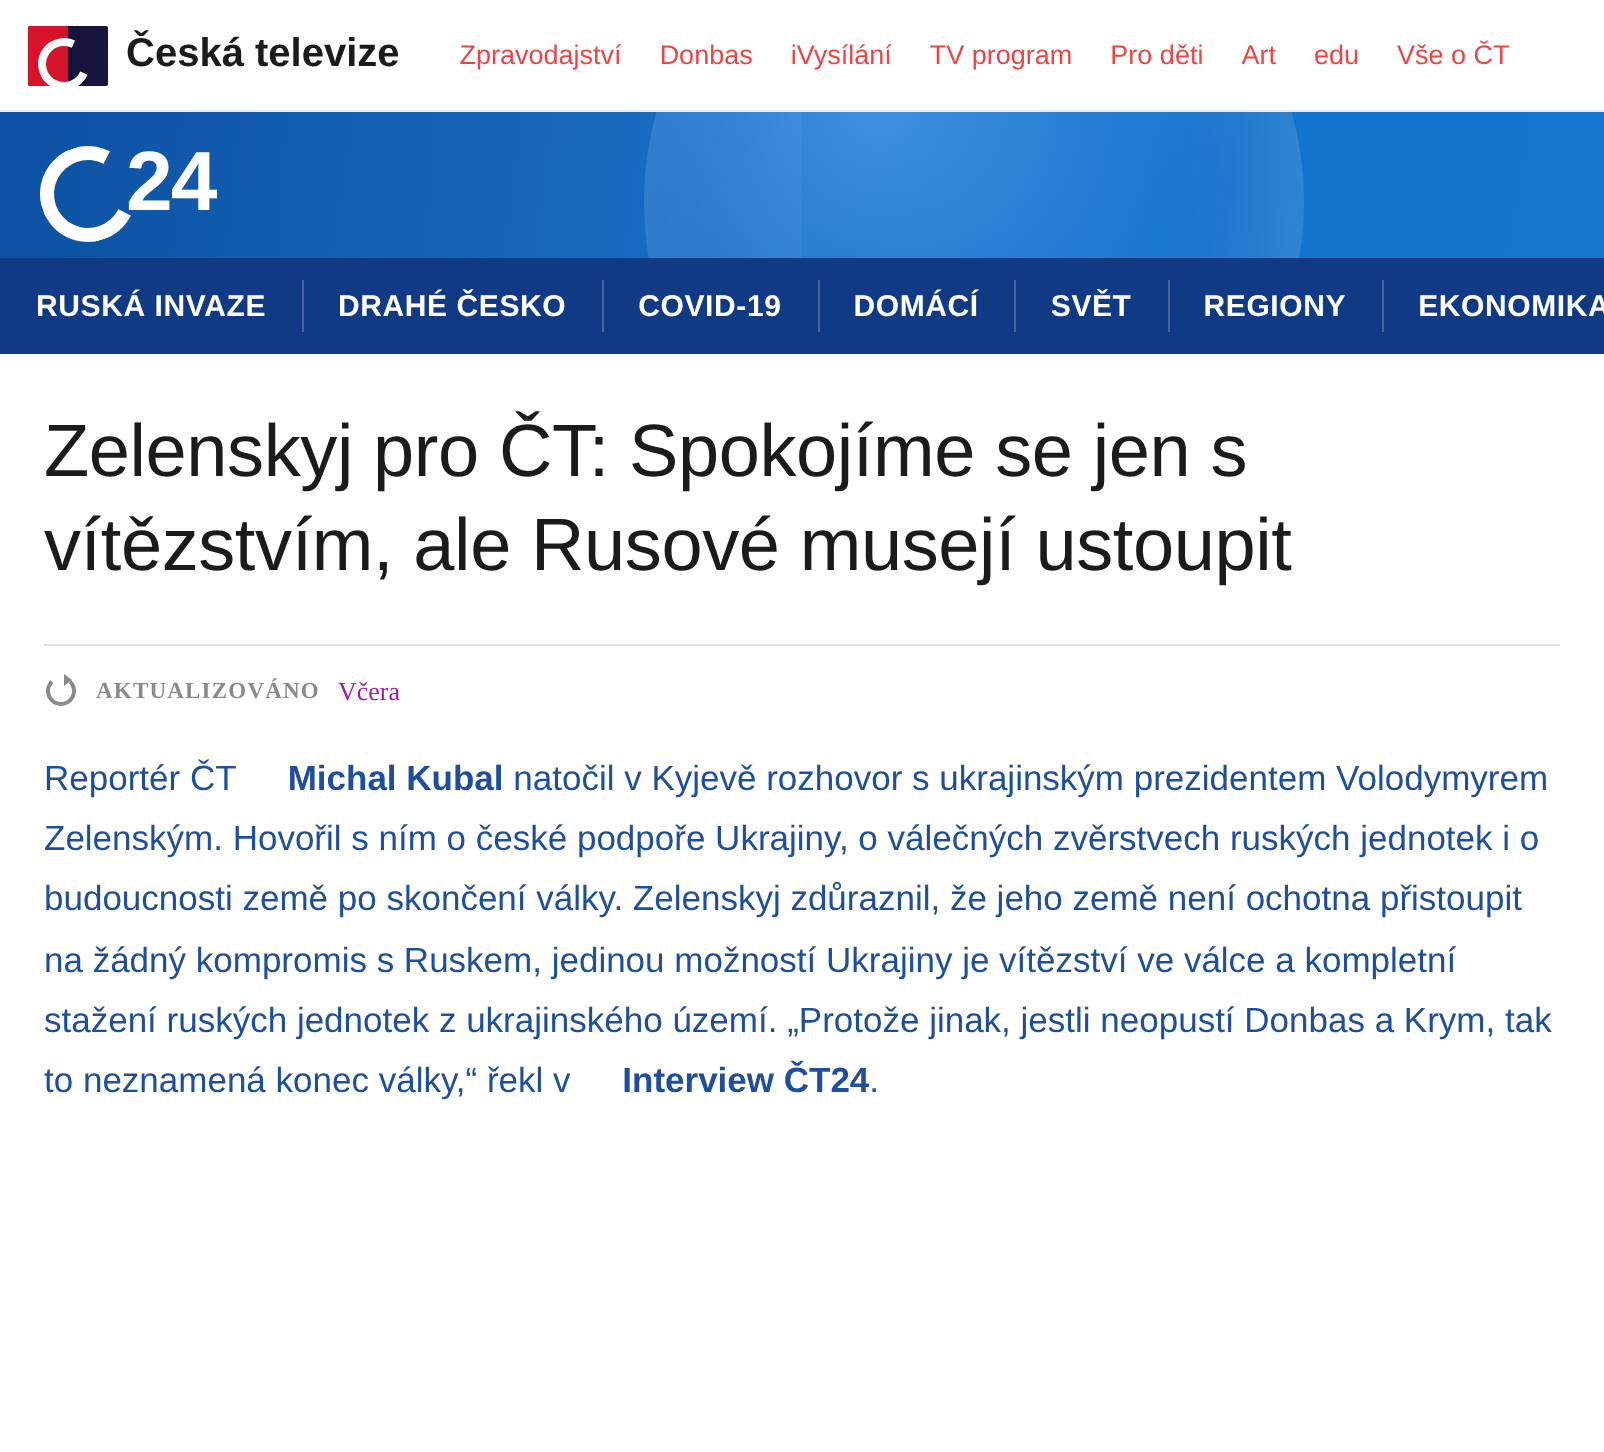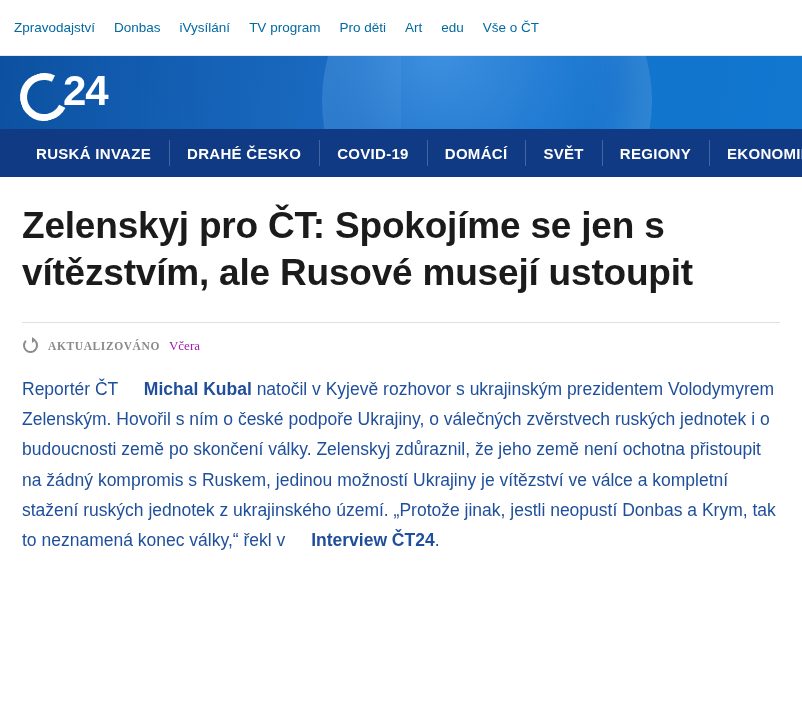--- a/index.html
+++ b/index.html
@@ -58,21 +58,21 @@
     white-space: nowrap;
   }
   .topnav {
     display: flex;
     align-items: center;
     gap: 19px;
     font-size: 13.5px;
     color: #2a2a2a;
   }
   .topnav a {
-    color: #0369a1;
+    color: #ef4444;
     text-decoration: none;
     white-space: nowrap;
   }
 
   
   .masthead {
     position: relative;
     height: 73px;
     background: linear-gradient(100deg, #0a4fa0 0%, #0d62bd 40%, #1273cd 70%, #1177cf 100%);
     overflow: hidden;
@@ -119,21 +119,20 @@
     letter-spacing: -1px;
     line-height: 42px;
   }
 
   
   .sectionnav {
     height: 48px;
     background: #103a84;
     display: flex;
     align-items: stretch;
-    padding-left: 18px;
     overflow: hidden;
   }
   .sectionnav .item {
     display: flex;
     align-items: center;
     padding: 0 18px;
     color: #ffffff;
     font-size: 15px;
     font-weight: bold;
     letter-spacing: .3px;
@@ -150,21 +149,21 @@
   }
 
   
   .article {
     padding: 26px 22px 0 22px;
     background: #ffffff;
   }
   .headline {
     font-size: 37px;
     line-height: 1.26;
-    font-weight: bold;
+    font-weight: normal;
     color: #1b1b1b;
     margin: 0 0 26px 0;
     letter-spacing: -0.2px;
   }
   .meta-sep {
     height: 1px;
     background: #e0e0e0;
     margin: 0 0 14px 0;
   }
   .meta {
@@ -210,20 +209,24 @@
     line-height: 1.72;
     color: #1f4f9c;
     margin: 0;
   }
   .perex b { color: #1f4f9c; font-weight: bold; padding-left: 21px; }
 </style>
 </head>
 <body>
 
 <div class="topbar">
+  <div class="brand">
+    <div class="ct-logo"></div>
+    <div class="brand-name">Česká televize</div>
+  </div>
   <nav class="topnav">
     <a href="#">Zpravodajství</a>
     <a href="#">Donbas</a>
     <a href="#">iVysílání</a>
     <a href="#">TV program</a>
     <a href="#">Pro děti</a>
     <a href="#">Art</a>
     <a href="#">edu</a>
     <a href="#">Vše o ČT</a>
   </nav>

